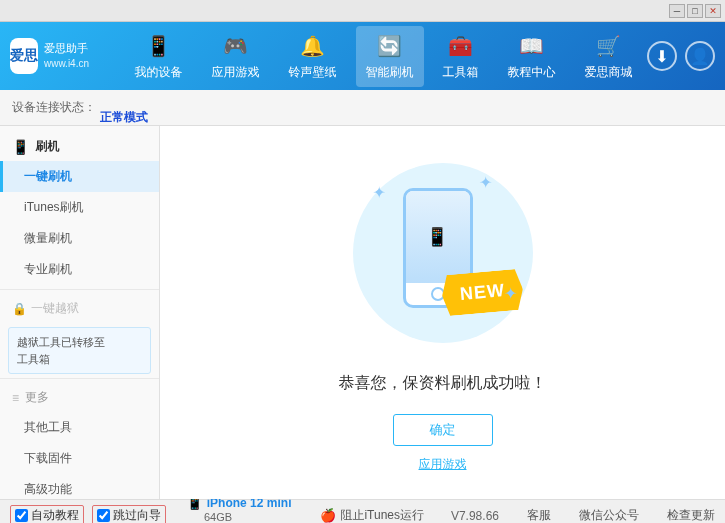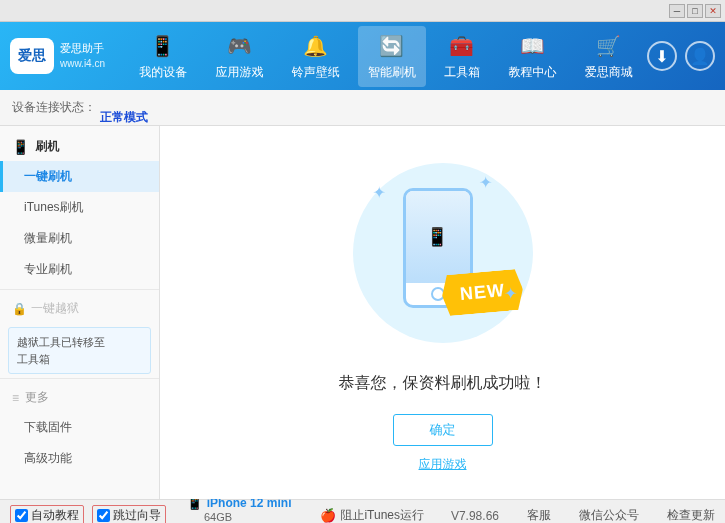--- a/index.html
+++ b/index.html
@@ -40,21 +40,21 @@
       align-items: center;
       padding: 0 10px;
     }
     .logo-area {
       display: flex;
       align-items: center;
       margin-right: 20px;
       min-width: 90px;
     }
     .logo-icon {
-      width: 44px;
+      width: 28px;
       height: 36px;
       background: #fff;
       border-radius: 8px;
       display: flex;
       align-items: center;
       justify-content: center;
       margin-right: 6px;
     }
     .logo-text {
       color: white;
@@ -451,20 +451,23 @@
       <span style="color:#bbb;">一键越狱</span>
     </div>
     <div class="info-box">
       <span>越狱工具已转移至<br>工具箱</span>
     </div>
 
     <div class="sidebar-divider"></div>
     <div class="sidebar-section-label">
       <span class="bars">≡ </span>
       <span>更多</span>
+    </div>
+    <div class="sidebar-item">
+      <span>其他工具</span>
     </div>
     <div class="sidebar-item">
       <span>下载固件</span>
     </div>
     <div class="sidebar-item">
       <span>高级功能</span>
     </div>
   </div>
 
   <div class="center-area">

